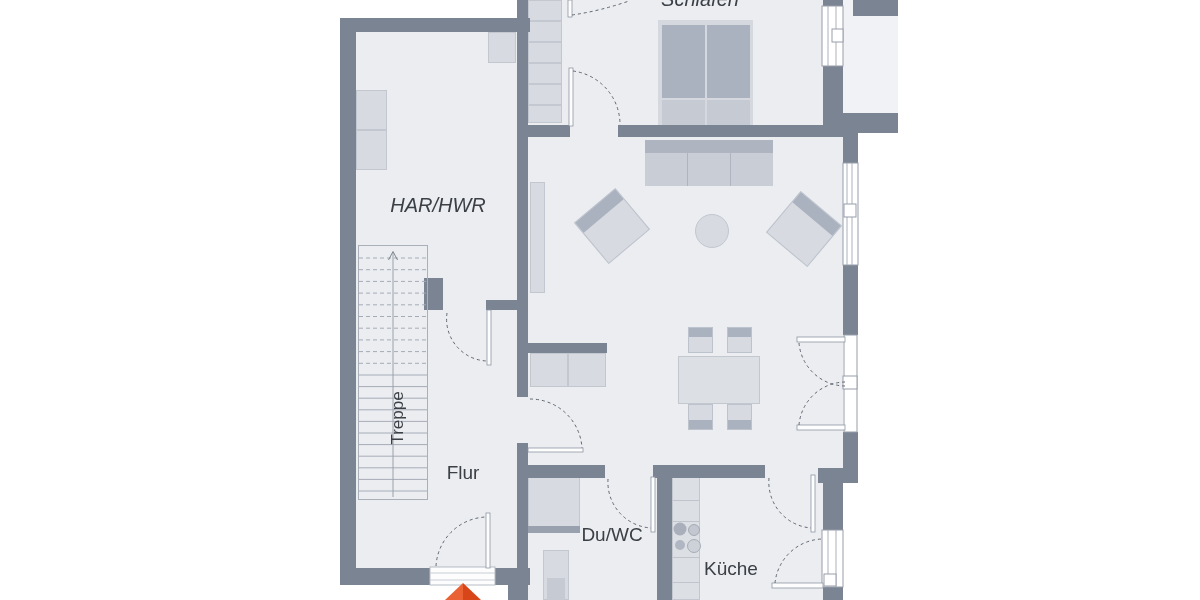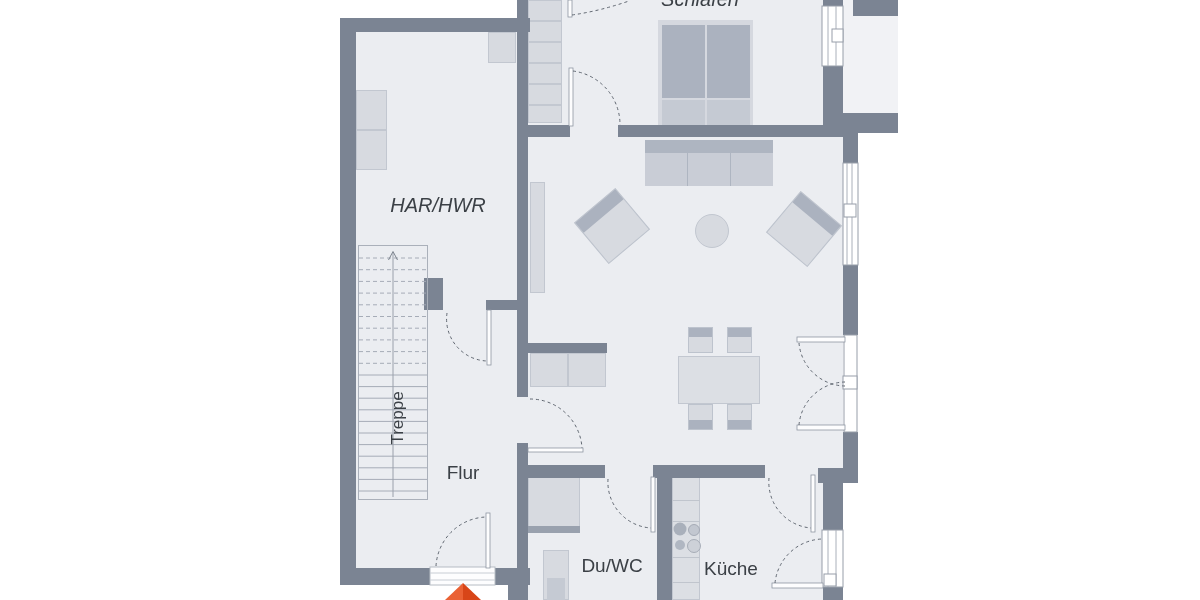--- a/index.html
+++ b/index.html
@@ -224,15 +224,15 @@
     <g>
       <polygon points="463,583 445,600 463,600" fill="#ea6134"></polygon>
       <polygon points="463,583 481,600 463,600" fill="#d84518"></polygon>
     </g>
   </svg>
 
   <div class="label big" style="left:700px;top:-1px;">Schlafen</div>
   <div class="label big" style="left:438px;top:205px;">HAR/HWR</div>
   <div class="label rot" style="left:398px;top:418px;">Treppe</div>
   <div class="label" style="left:463px;top:452px;margin-top:21px;">Flur</div>
-  <div class="label" style="left:612px;top:566px;">Du/WC</div>
+  <div class="label" style="left:612px;top:535px;">Du/WC</div>
   <div class="label" style="left:731px;top:569px;">Küche</div>
 </div>
 
 </body></html>

